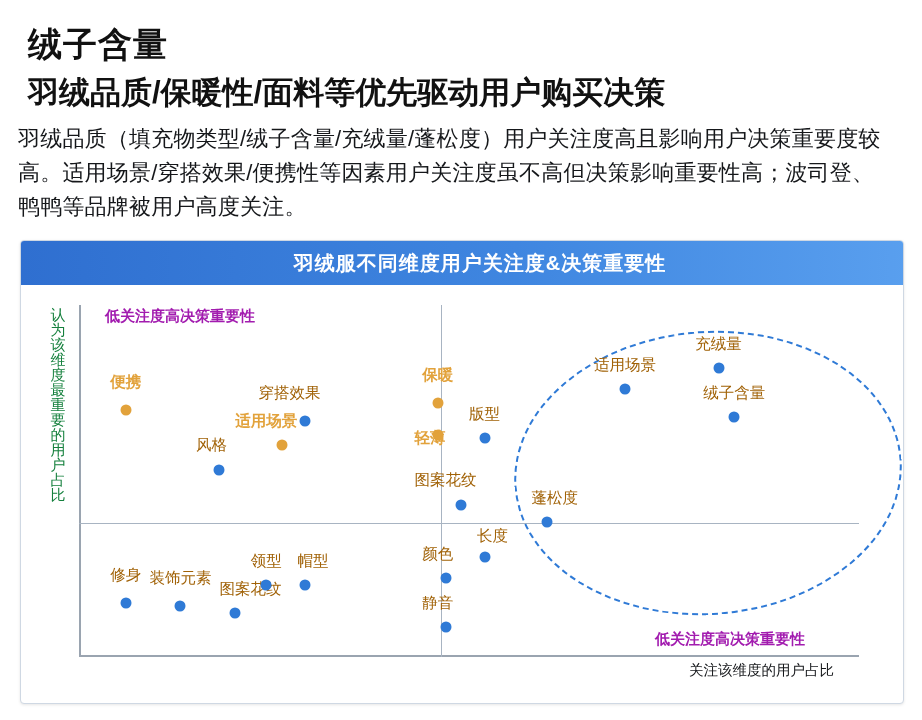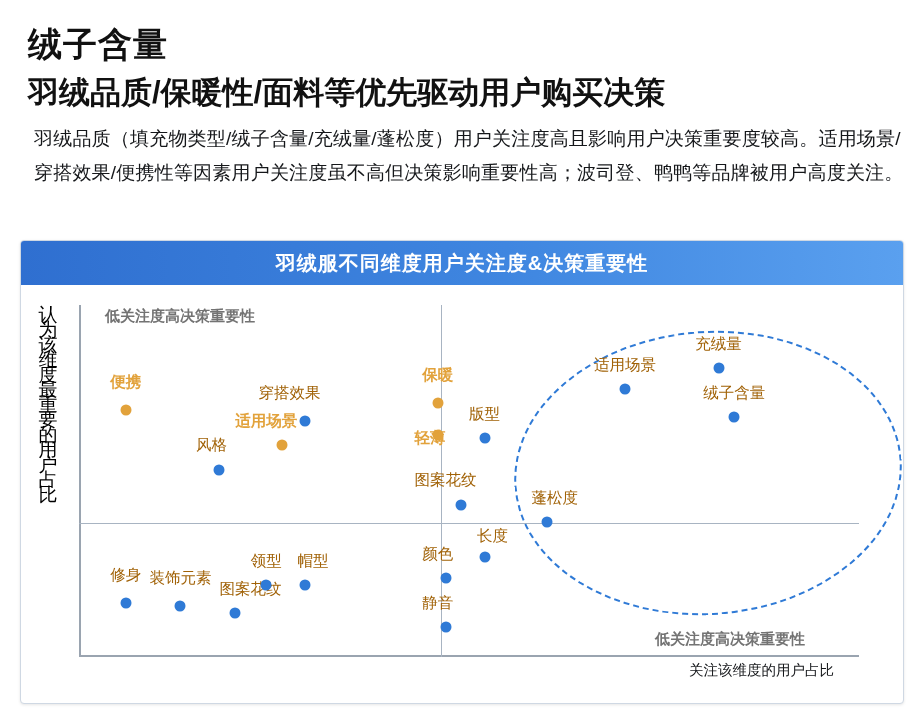--- a/index.html
+++ b/index.html
@@ -16,37 +16,38 @@
   .heading-1{
     position:absolute;left:28px;top:22px;
     font-size:34px;font-weight:bold;letter-spacing:1px;color:#111;
   }
   .heading-2{
     position:absolute;left:28px;top:72px;
     font-size:31px;font-weight:bold;letter-spacing:0px;color:#111;
     white-space:nowrap;
   }
   .para{
-    position:absolute;left:34px;top:122px;width:872px;
-    font-size:19px;line-height:34px;color:#15171a;
+    position:absolute;left:18px;top:122px;width:872px;
+    font-size:22px;line-height:34px;color:#15171a;
     letter-spacing:0.2px;
   }
 
   .card{
     position:absolute;left:20px;top:240px;width:882px;height:462px;
     background:#ffffff;border:1px solid #cfd8e3;border-radius:4px;
     box-shadow:0 1px 3px rgba(0,0,0,0.10);
     overflow:hidden;
   }
   .card-title{
     position:absolute;left:0px;top:0px;width:882px;height:44px;
     background:linear-gradient(90deg,#2f6fd0 0%,#3f86e0 55%,#5aa0ef 100%);
     color:#ffffff;font-size:20px;font-weight:bold;
     display:flex;align-items:center;justify-content:center;
     letter-spacing:1px;
+    padding-left:18px;
   }
 
   .plot{
     position:absolute;left:0;top:44px;width:882px;height:418px;
   }
 
   
   .axis-y{
     position:absolute;left:58px;top:20px;width:2px;height:352px;background:#9aa4b0;
   }
@@ -54,31 +55,31 @@
     position:absolute;left:58px;top:370px;width:780px;height:2px;background:#9aa4b0;
   }
   .mid-v{
     position:absolute;left:420px;top:20px;width:1px;height:352px;background:#a8b4c2;
   }
   .mid-h{
     position:absolute;left:58px;top:238px;width:780px;height:1px;background:#a8b4c2;
   }
 
   .ylabel{
-    position:absolute;left:14px;top:22px;width:26px;
-    font-size:19px;color:#000000;line-height:15px;
+    position:absolute;left:24px;top:22px;width:26px;
+    font-size:15px;color:#15803d;line-height:15px;
     letter-spacing:0px;text-align:center;
   }
   .xlabel{
     position:absolute;left:668px;top:376px;
     font-size:14.5px;color:#15171a;
   }
 
   .quad-label{
-    position:absolute;font-size:15px;font-weight:bold;color:#737373;
+    position:absolute;font-size:15px;font-weight:bold;color:#a21caf;
     white-space:nowrap;
   }
   .q-tl{left:84px;top:22px;}
   .q-tr{left:648px;top:22px;}
   .q-br{left:634px;top:345px;}
 
   .ellipse{
     position:absolute;left:493px;top:46px;width:384px;height:280px;
     border:2.5px dashed #2f7ad6;border-radius:50%;
     transform:rotate(-4deg);

